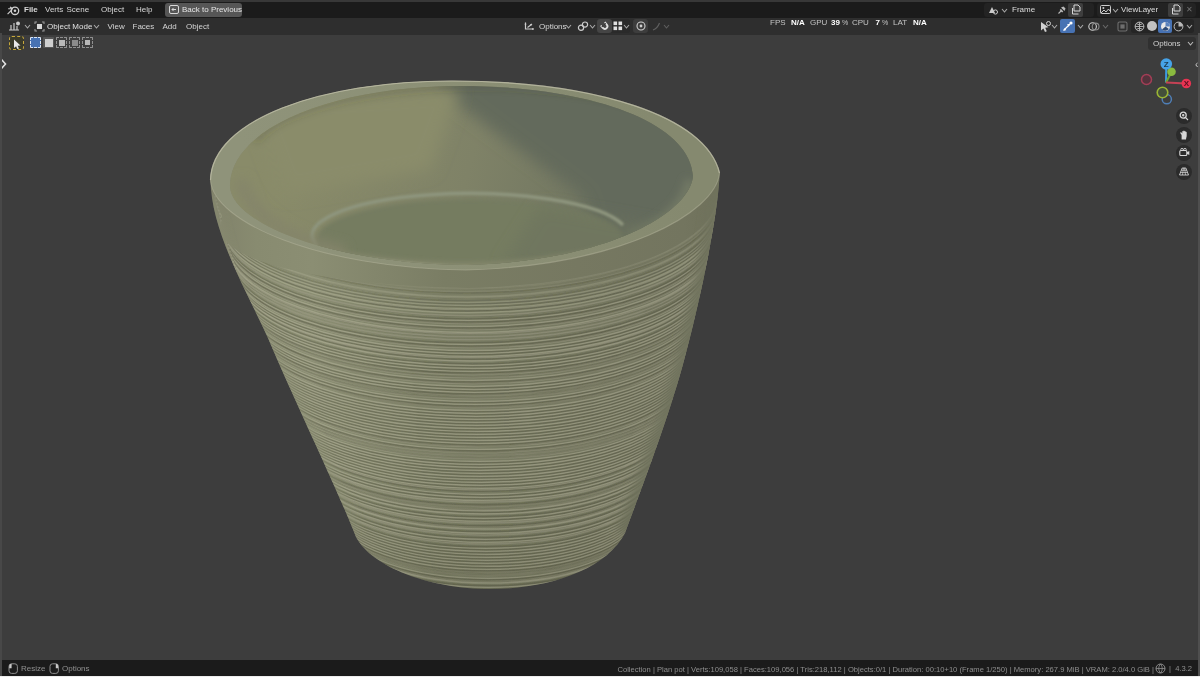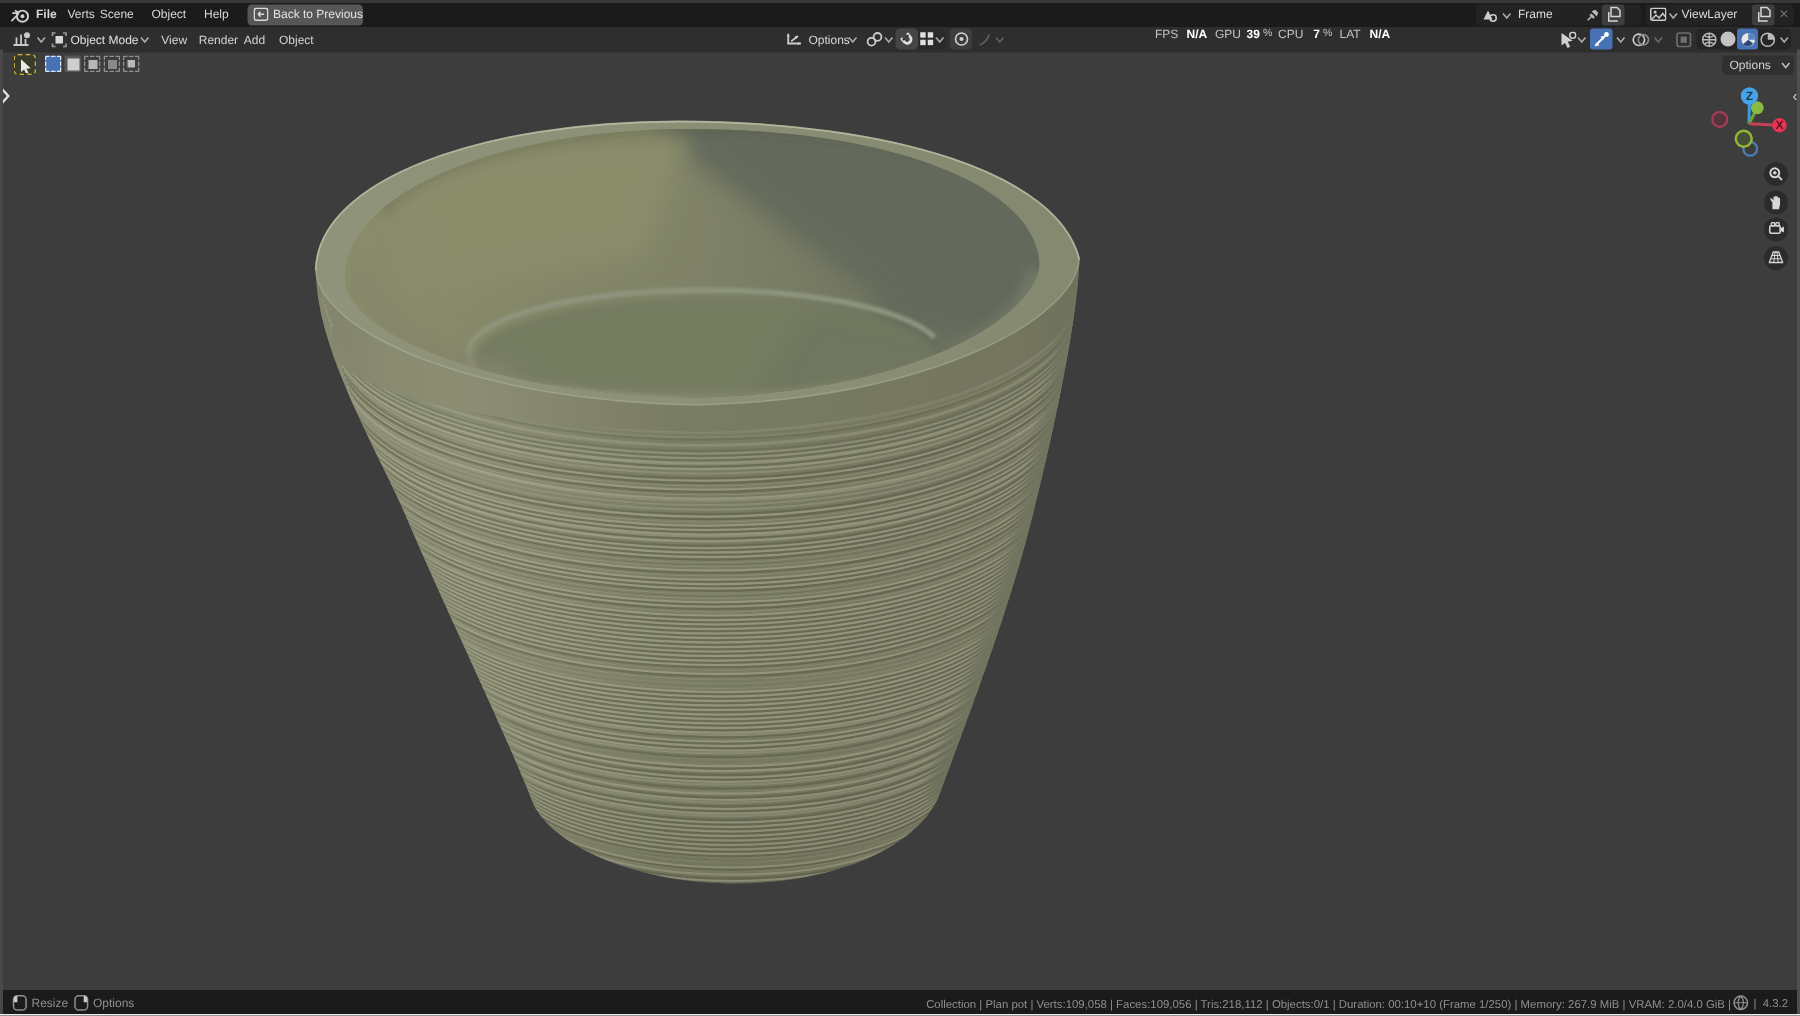--- a/index.html
+++ b/index.html
@@ -383,21 +383,21 @@
   </svg>
 <svg class="abs" style="left:34px;top:20.5px" width="11" height="11" viewBox="0 0 11 11">
   <rect x="3" y="3" width="5" height="5" fill="#d8d8d8"></rect>
   <path d="M1 3 V1 h2 M8 1 h2 v2 M10 8 v2 h-2 M3 10 H1 V8" fill="none" stroke="#9a9a9a" stroke-width="1.1"></path>
 </svg>
 <span style="position:absolute;left:47px;top:21.5px;font-size:8px;color:#e0e0e0;font-weight:400;letter-spacing:0px;white-space:nowrap">Object Mode</span>
 <svg style="position:absolute;left:93px;top:23.5px" width="7" height="6">
     <path d="M1 1 L3.5 4.0 L6.0 1" fill="none" stroke="#aaaaaa" stroke-width="1.1"></path>
   </svg>
 <span style="position:absolute;left:107.5px;top:21.5px;font-size:8px;color:#d4d4d4;font-weight:400;letter-spacing:0px;white-space:nowrap">View</span>
-<span style="position:absolute;left:132.5px;top:21.5px;font-size:8px;color:#d4d4d4;font-weight:400;letter-spacing:0px;white-space:nowrap">Render</span>
+<span style="position:absolute;left:132.5px;top:21.5px;font-size:8px;color:#d4d4d4;font-weight:400;letter-spacing:0px;white-space:nowrap">Faces</span>
 <span style="position:absolute;left:162.5px;top:21.5px;font-size:8px;color:#d4d4d4;font-weight:400;letter-spacing:0px;white-space:nowrap">Add</span>
 <span style="position:absolute;left:186px;top:21.5px;font-size:8px;color:#d4d4d4;font-weight:400;letter-spacing:0px;white-space:nowrap">Object</span>
 
 <svg class="abs" style="left:524px;top:20.5px" width="12" height="11" viewBox="0 0 12 11">
   <path d="M1.5 1.5 V8 H10" stroke="#cccccc" stroke-width="1.2" fill="none"></path>
   <path d="M1.5 1.5 l-1 2 h2 Z M10 8 l-2 -1 v2 Z" fill="#cccccc"></path>
   <path d="M3.5 6.5 L8 3" stroke="#cccccc" stroke-width="1.1"></path>
   <path d="M8 3 l-2.2 0.2 1.3 1.8 Z" fill="#cccccc"></path>
 </svg>
 <span style="position:absolute;left:539px;top:21.5px;font-size:8px;color:#d8d8d8;font-weight:400;letter-spacing:0px;white-space:nowrap">Options</span>

